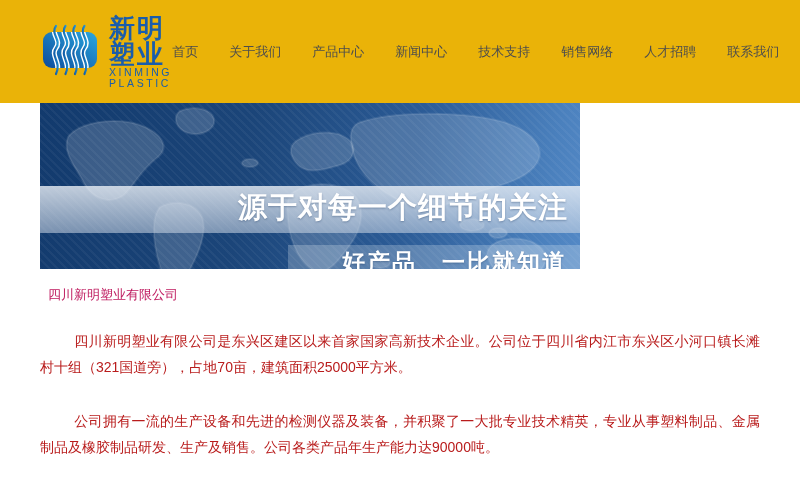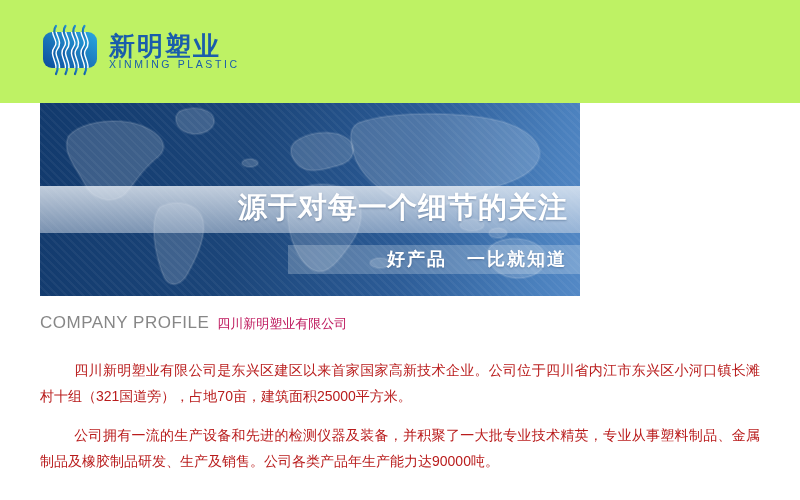--- a/index.html
+++ b/index.html
@@ -1,55 +1,55 @@
 <!DOCTYPE html>
 <html><head>
 <meta charset="utf-8">
 <style>
   * { margin:0; padding:0; box-sizing:border-box; }
   html,body { width:800px; height:500px; background:#fff; overflow:hidden;
               font-family:"Liberation Sans","DejaVu Sans",sans-serif; }
 
   
   .header { height:103px; display:flex; align-items:center;
-            justify-content:space-between; padding:0 42px; background:#bef264; }
+            justify-content:space-between; padding:0 42px; background:#eab308; }
   .logo { display:flex; align-items:center; gap:11px; cursor:pointer; }
   .logo-text { display:flex; flex-direction:column; line-height:1; }
   .logo-name { font-size:26px; font-weight:bold; color:#1a5dab; letter-spacing:2px; }
   .logo-sub  { font-size:10.5px; color:#1a5dab; letter-spacing:2.6px; }
 
   .nav ul { list-style:none; display:flex; gap:31px; }
   .nav li { font-size:13px; color:#4d4d4d; cursor:pointer; white-space:nowrap; }
 
   
-  .banner { position:relative; margin-left:40px; width:540px; height:193px;
+  .banner { position:relative; margin-left:40px; width:540px; height:166px;
             overflow:hidden;text-decoration:underline; }
   .banner-bg { position:absolute; inset:0;
       background:linear-gradient(100deg,#123a6d 0%,#1b4579 38%,#2c5c97 68%,#4a80bd 92%,#5489c6 100%); }
   .banner-map { position:absolute; inset:0; }
   .banner-hatch { position:absolute; inset:0;
       background:repeating-linear-gradient(45deg, rgba(255,255,255,0.045) 0 2px, rgba(0,0,0,0) 2px 6px); }
   .band1 { position:absolute; left:0; right:0; top:83px; height:47px;
       background:linear-gradient(to bottom, rgba(236,241,247,0.80), rgba(203,214,228,0.55)); }
   .band2 { position:absolute; left:46%; right:0; top:142px; height:29px;
       background:rgba(235,242,249,0.25); }
   .banner-title { position:absolute; right:12px; top:85px; font-size:29px; font-weight:bold;
       color:#fff; letter-spacing:1px; text-shadow:0 1px 2px rgba(20,50,90,0.35); }
-  .banner-sub { position:absolute; right:13px; top:144px; font-size:18px; font-weight:bold;
+  .banner-sub { position:absolute; right:13px; top:144px; font-size:23px; font-weight:bold;
       color:#fff; letter-spacing:2px; text-shadow:0 1px 2px rgba(20,50,90,0.35); }
 
   
   .content { padding:0 40px; }
   .section-head { margin-top:17px; display:flex; align-items:baseline; }
   .section-title-en { font-size:17px; color:#878787; letter-spacing:0.5px; }
   .section-title-cn { font-size:13px; color:#be185d; margin-left:8px; }
   .para { font-size:14px; color:#b91c1c; line-height:26px; text-indent:2.45em;
           text-align:justify; }
   .para.p1 { margin-top:24px; }
-  .para.p2 { margin-top:13px; }
+  .para.p2 { margin-top:28px; }
 </style>
 </head>
 <body>
 
 <div class="header">
   <div class="logo">
     <span>
       <svg width="56" height="54" viewBox="0 0 56 54">
         <defs>
           <linearGradient id="lg" x1="0" y1="1" x2="1" y2="0">
@@ -74,20 +74,32 @@
           <path d="M42.5,3 C36.5,11 48.5,17 42.5,25 C36.5,33 48.5,39 42.5,51"></path>
         </g>
       </svg>
     </span>
     <span class="logo-text">
       <span class="logo-name">新明塑业</span>
       <span class="logo-sub">XINMING PLASTIC</span>
     </span>
   </div>
 
+  <nav class="nav">
+    <ul>
+      <li>首页</li>
+      <li>关于我们</li>
+      <li>产品中心</li>
+      <li>新闻中心</li>
+      <li>技术支持</li>
+      <li>销售网络</li>
+      <li>人才招聘</li>
+      <li>联系我们</li>
+    </ul>
+  </nav>
 </div>
 
 <div class="banner">
   <div class="banner-bg"></div>
   <svg class="banner-map" viewBox="0 0 540 193" preserveAspectRatio="none">
     <g fill="rgba(255,255,255,0.17)" stroke="rgba(255,255,255,0.10)" stroke-width="2" stroke-linejoin="round">
       <path d="M28,34 C40,18 78,14 100,22 C122,30 130,44 118,54 C100,68 96,80 84,92 C70,102 52,96 44,80 C36,64 22,50 28,34 Z"></path>
       <path d="M140,8 C154,2 172,6 174,16 C176,26 162,34 148,30 C136,26 132,14 140,8 Z"></path>
       <path d="M120,104 C136,96 156,100 162,114 C168,130 158,152 148,170 C142,182 130,186 124,174 C116,156 108,118 120,104 Z"></path>
       <path d="M256,38 C270,28 296,26 308,36 C318,44 314,58 300,62 C286,66 268,72 258,62 C250,54 248,44 256,38 Z"></path>
@@ -102,18 +114,17 @@
   </svg>
   <div class="banner-hatch"></div>
   <div class="band1"></div>
   <div class="band2"></div>
   <div class="banner-title">源于对每一个细节的关注</div>
   <div class="banner-sub">好产品　一比就知道</div>
 </div>
 
 <div class="content">
   <div class="section-head">
-    <span class="section-title-en">COMPANY PROFILE</span>
     <span class="section-title-cn">四川新明塑业有限公司</span>
   </div>
   <p class="para p1">四川新明塑业有限公司是东兴区建区以来首家国家高新技术企业。公司位于四川省内江市东兴区小河口镇长滩村十组（321国道旁），占地70亩，建筑面积25000平方米。</p>
   <p class="para p2">公司拥有一流的生产设备和先进的检测仪器及装备，并积聚了一大批专业技术精英，专业从事塑料制品、金属制品及橡胶制品研发、生产及销售。公司各类产品年生产能力达90000吨。</p>
 </div>
 
 </body></html>

